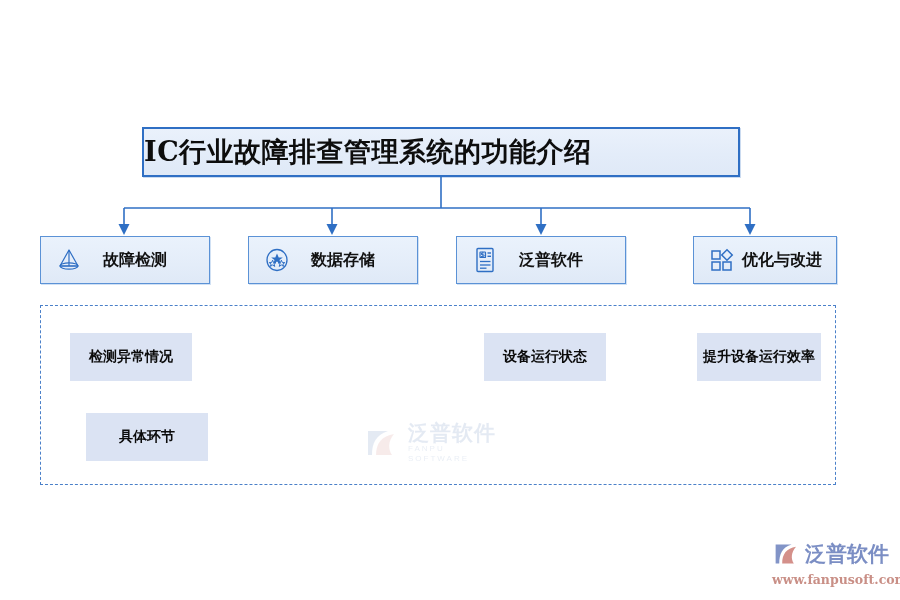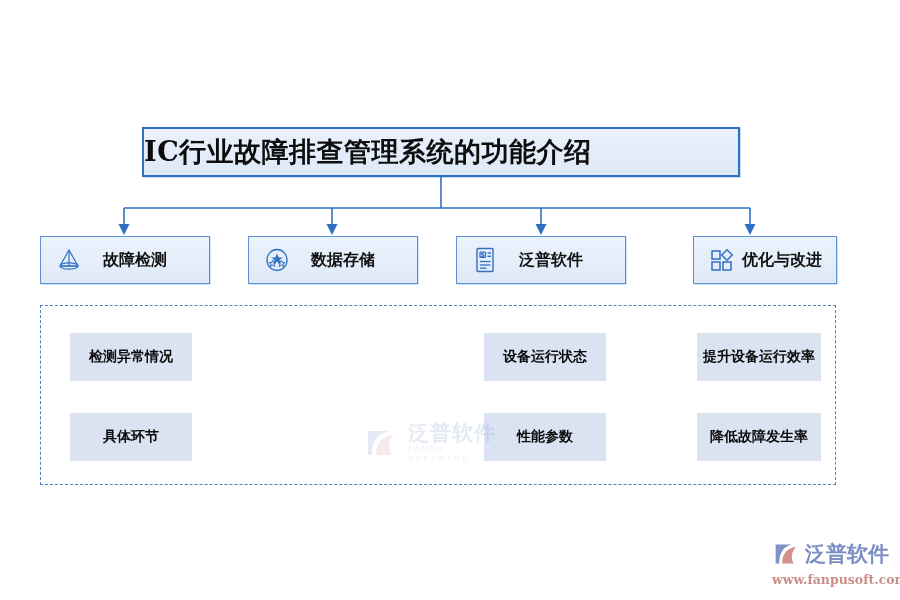--- a/index.html
+++ b/index.html
@@ -110,21 +110,21 @@
     display: flex;
     align-items: center;
     justify-content: center;
     font-family: "DejaVu Serif", "Liberation Serif", serif;
     font-size: 14px;
     font-weight: bold;
     color: #0b0b0b;
     white-space: nowrap;
   }
   .row-0 { top: 333px; }
-  .row-1 { top: 413px; }
+  .row-1 { top: 413px; margin-left: 16px; }
   .col-0 { left: 70px;  width: 122px; }
   .col-1 { left: 270px; width: 122px; }
   .col-2 { left: 484px; width: 122px; }
   .col-3 { left: 697px; width: 124px; }
 
   
   #center-watermark {
     position: absolute;
     left: 362px;
     top: 415px;
@@ -283,22 +283,20 @@
     <span class="cat-label">优化与改进</span>
   </div>
 
   <div id="detail-panel"></div>
 
   <div class="detail-cell row-0 col-0">检测异常情况</div>
   <div class="detail-cell row-0 col-3">提升设备运行效率</div>
   <div class="detail-cell row-0 col-2">设备运行状态</div>
 
   <div class="detail-cell row-1 col-0">具体环节</div>
-  <div class="detail-cell row-1 col-2">性能参数</div>
-  <div class="detail-cell row-1 col-3">降低故障发生率</div>
 
   <div id="center-watermark">
     <span class="wm-mark">
       <svg width="44" height="44" viewBox="0 0 44 44" xmlns="http://www.w3.org/2000/svg">
         <path d="M6 10 L26 10 C14 14 10 22 10 34 L6 34 Z" fill="#3a64a8"></path>
         <path d="M14 34 C14 22 20 15 32 13 C26 20 26 28 30 34 Z" fill="#c46a68"></path>
       </svg>
     </span>
     <span class="wm-texts">
       <span class="wm-cn">泛普软件</span>

